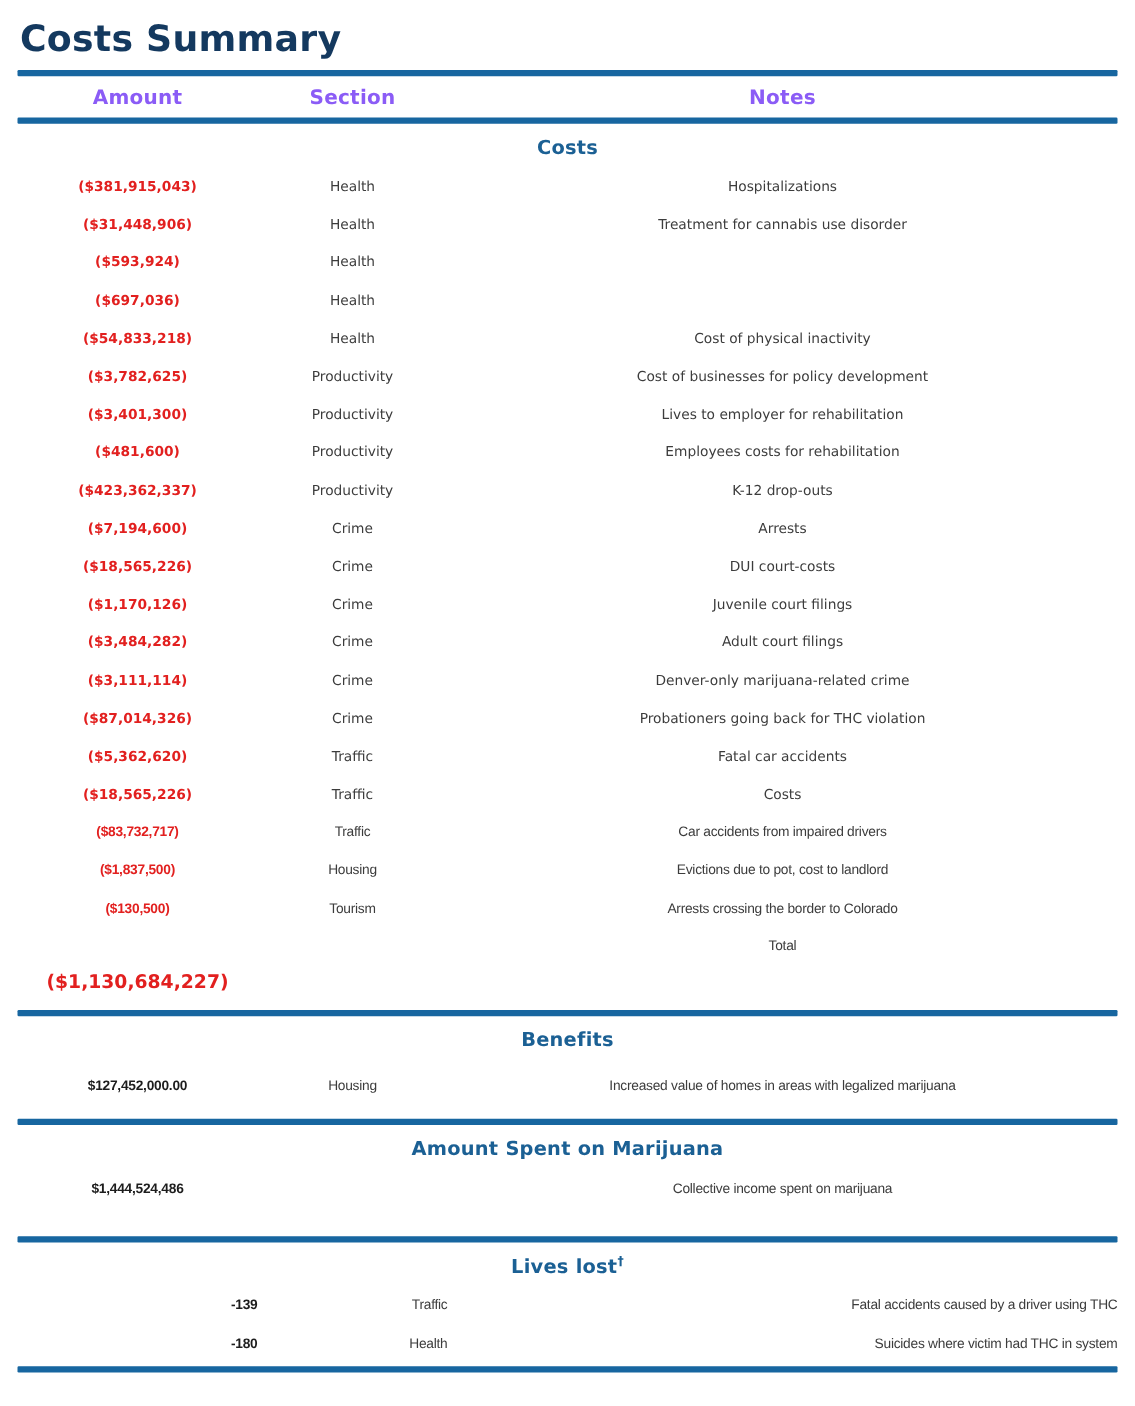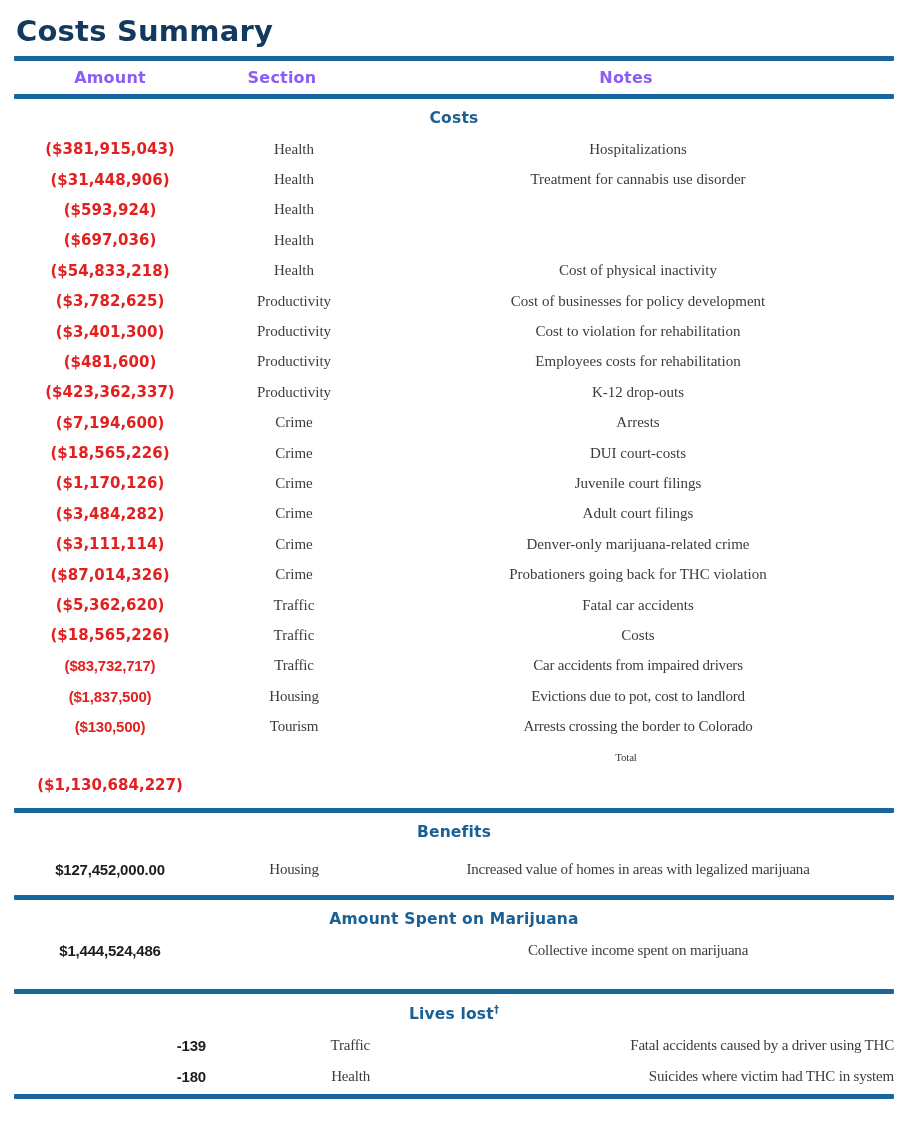--- a/index.html
+++ b/index.html
@@ -30,25 +30,25 @@
     font-size:16px;font-weight:bold;color:#8b5cf6;letter-spacing:0.2px;
   }
 
   .section-header{
     text-align:center;
     font-size:15.5px;font-weight:bold;color:#1b6094;
     padding:10px 0 7px 0;letter-spacing:0.2px;
   }
   .section-header sup{font-size:10px;font-weight:bold;}
 
-  .data-row{min-height:30.4px;font-size:15px;gap:12px;}
+  .data-row{min-height:30.4px;font-size:11px;}
   .amount{font-weight:bold;}
   .amount.red{color:#e2201f;}
   .amount.black{color:#1d1d1d;}
-  .scell,.ncell{color:#3c3c3c;font-family:Liberation Serif, serif;}
+  .scell,.ncell{color:#3c3c3c;}
 
   .narrow{font-family:"Liberation Sans",sans-serif;letter-spacing:-0.2px;}
 
   .total-label-row{min-height:30px;font-size:11px;}
   .total-amount-row{min-height:26px;font-size:15px;margin-bottom:10px;text-align:center;}
 
   .sec-benefits .data-row{min-height:43px;}
   .sec-benefits{padding-bottom:4px;}
   .sec-spent .data-row{min-height:32px;}
   .sec-spent{padding-bottom:22px;}
@@ -100,21 +100,21 @@
           <div class="ncell">Cost of physical inactivity</div>
         </div>
         <div class="grid-row data-row">
           <div class="amount red">($3,782,625)</div>
           <div class="scell">Productivity</div>
           <div class="ncell">Cost of businesses for policy development</div>
         </div>
         <div class="grid-row data-row">
           <div class="amount red">($3,401,300)</div>
           <div class="scell">Productivity</div>
-          <div class="ncell">Cost to violation for rehabilitation</div>
+          <div class="ncell">Lives to employer for rehabilitation</div>
         </div>
         <div class="grid-row data-row">
           <div class="amount red">($481,600)</div>
           <div class="scell">Productivity</div>
           <div class="ncell">Employees costs for rehabilitation</div>
         </div>
         <div class="grid-row data-row">
           <div class="amount red">($423,362,337)</div>
           <div class="scell">Productivity</div>
           <div class="ncell">K-12 drop-outs</div>

